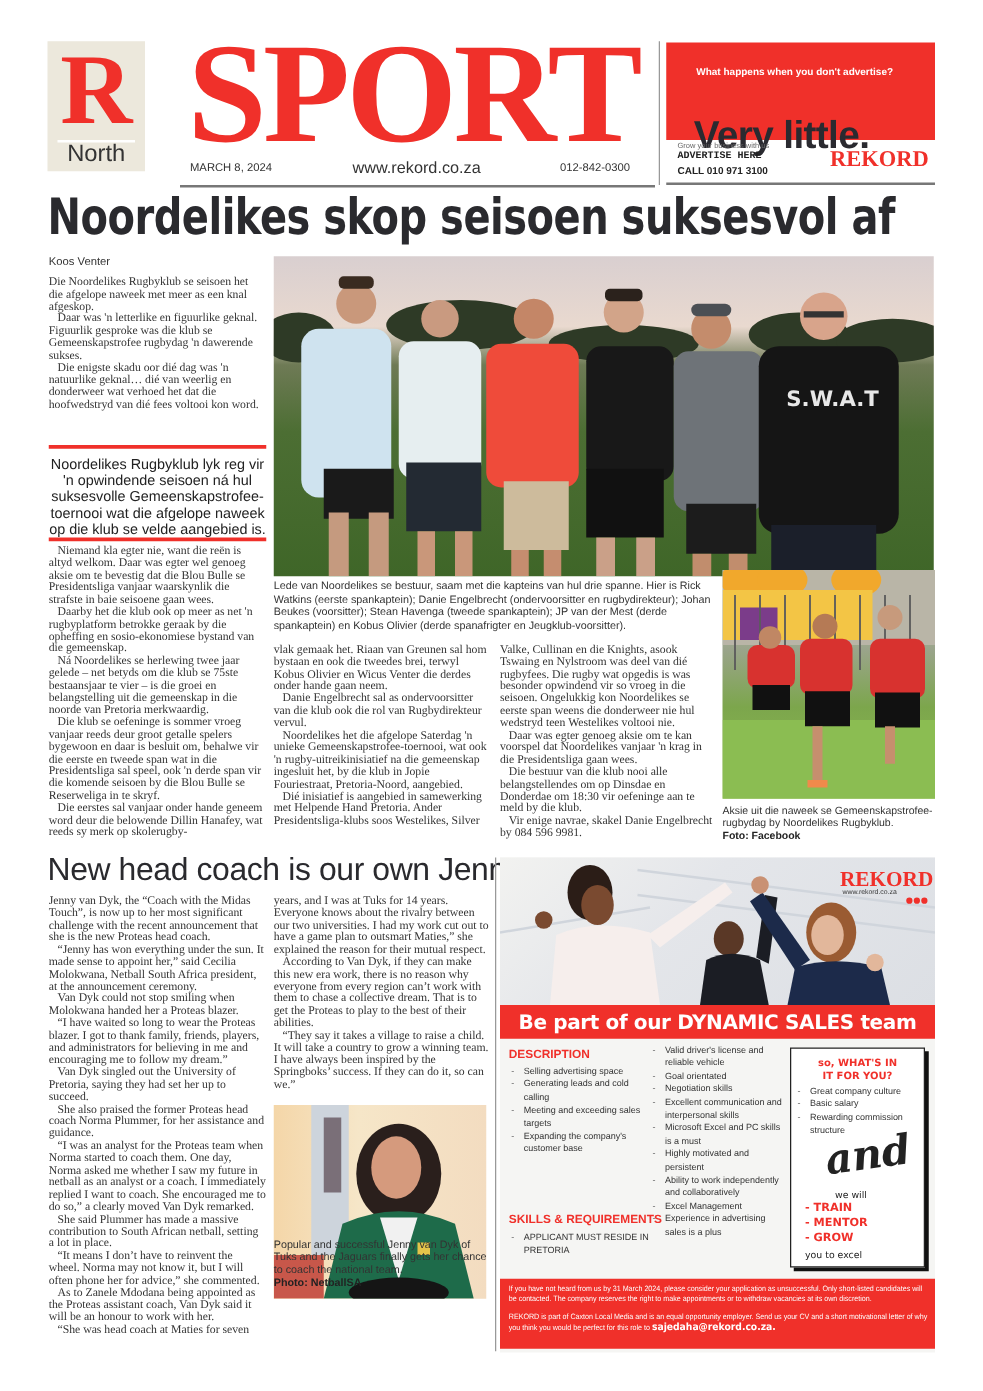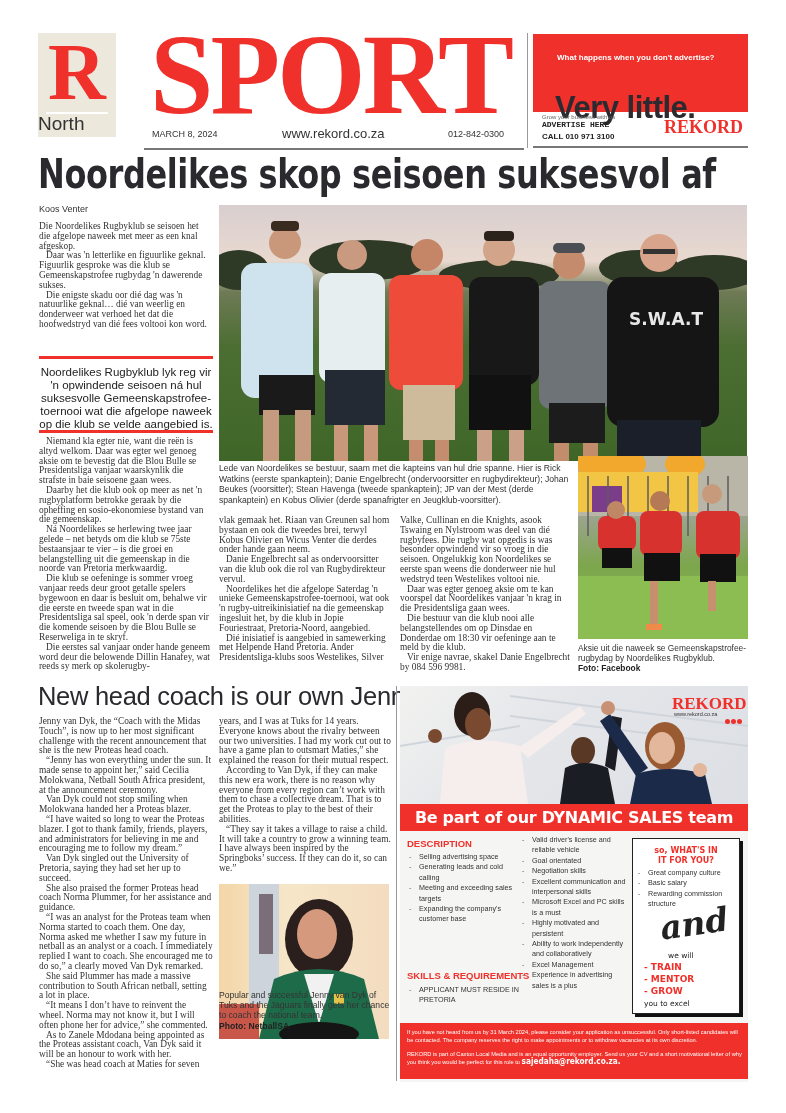--- a/index.html
+++ b/index.html
@@ -5,21 +5,21 @@
   * { box-sizing: border-box; margin: 0; padding: 0; }
   html, body { width: 786px; height: 1113px; background: #ffffff; overflow: hidden; }
   body { position: relative; font-family: "Liberation Serif", serif; color: #222; }
 
   .abs { position: absolute; }
 
   
   .mast-r-box { left: 38px; top: 33px; width: 78px; height: 104px; background: #ece8dc; }
   .mast-r { left: 38px; top: 30px; width: 78px; text-align: center; font-family: "Liberation Serif", serif; font-weight: bold; font-size: 80px; line-height: 84px; color: #f0302a; }
   .mast-r-line { left: 46px; top: 112px; width: 62px; height: 2px; background: #fff; }
-  .mast-north { left: 38px; top: 113px; width: 78px; text-align: left; font-family: "Liberation Sans", sans-serif; font-size: 19px; color: #333; }
+  .mast-north { left: 38px; top: 113px; width: 78px; text-align: center; font-family: "Liberation Sans", sans-serif; font-size: 19px; color: #333; }
   .mast-sport { left: 150px; top: 20px; font-family: "Liberation Serif", serif; font-weight: bold; font-size: 114px; line-height: 110px; color: #f0302a; letter-spacing: -3px; }
   .mast-meta { top: 126px; font-family: "Liberation Sans", sans-serif; color: #333; }
   .mast-date { left: 152px; font-size: 9px; top: 129px; }
   .mast-url { left: 282px; font-size: 13px; }
   .mast-phone { left: 448px; font-size: 9px; top: 129px; }
   .mast-rule { left: 144px; top: 148px; width: 380px; height: 2px; background: #777; }
   .mast-vrule { left: 527px; top: 33px; width: 1px; height: 115px; background: #999; }
 
   
   .ad-top { left: 533px; top: 34px; width: 215px; height: 78px; background: #f0302a; }

